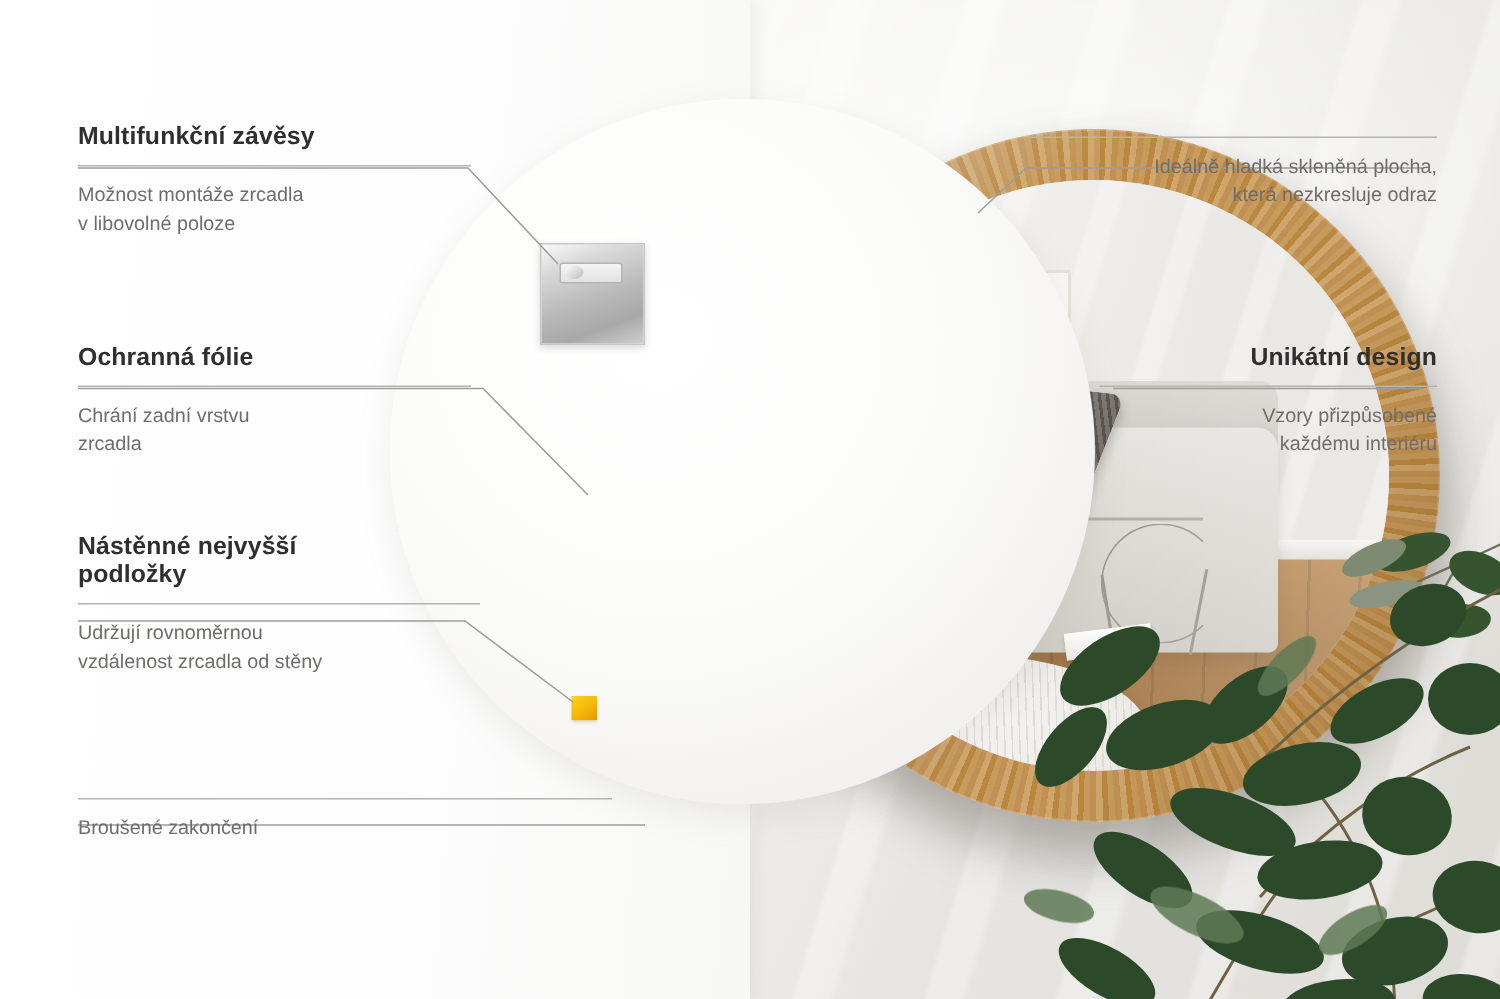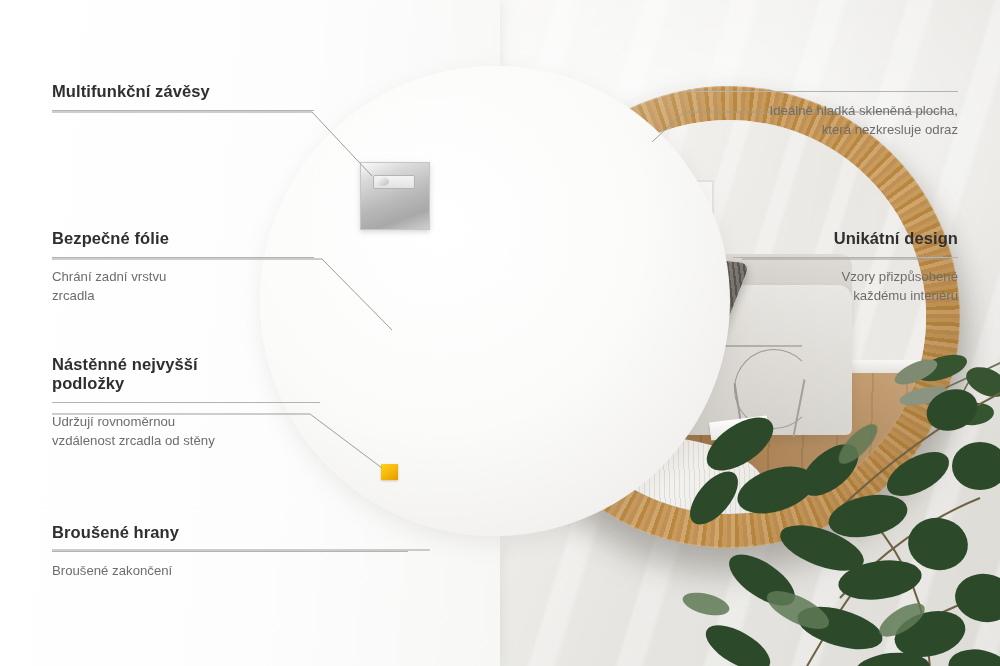--- a/index.html
+++ b/index.html
@@ -257,45 +257,48 @@
       <path d="M52 414 L310 414 L382 468"></path>
       <path d="M52 550 L430 550"></path>
       <path d="M948 112 L684 112 L652 142"></path>
       <path d="M948 259 L742 259"></path>
     </g>
   </svg>
 
   <div class="label lbl-1">
     <h3>Multifunkční závěsy</h3>
     <div class="rule"></div>
+    <p>
+      <span>Možnost montáže zrcadla</span><br>
+      <span>v libovolné poloze</span>
+    </p>
   </div>
 
   <div class="label lbl-2">
-    <h3>Bezpečné fólie</h3>
+    <h3>Ochranná fólie</h3>
     <div class="rule"></div>
     <p>
       <span>Chrání zadní vrstvu</span><br>
       <span>zrcadla</span>
     </p>
   </div>
 
   <div class="label lbl-3">
     <h3>
       <span>Nástěnné nejvyšší</span><br>
       <span>podložky</span>
     </h3>
     <div class="rule"></div>
     <p>
       <span>Udržují rovnoměrnou</span><br>
       <span>vzdálenost zrcadla od stěny</span>
     </p>
   </div>
 
   <div class="label lbl-4">
-    <h3>Broušené hrany</h3>
     <div class="rule"></div>
     <p>Broušené zakončení</p>
   </div>
 
   <div class="label right lbl-5">
     <div class="rule"></div>
     <p>
       <span>Ideálně hladká skleněná plocha,</span><br>
       <span>která nezkresluje odraz</span>
     </p>

